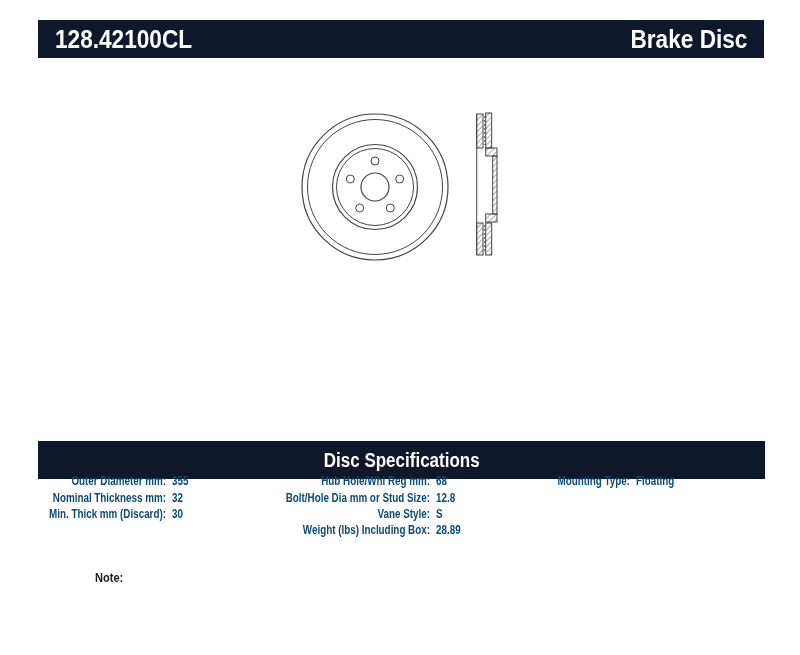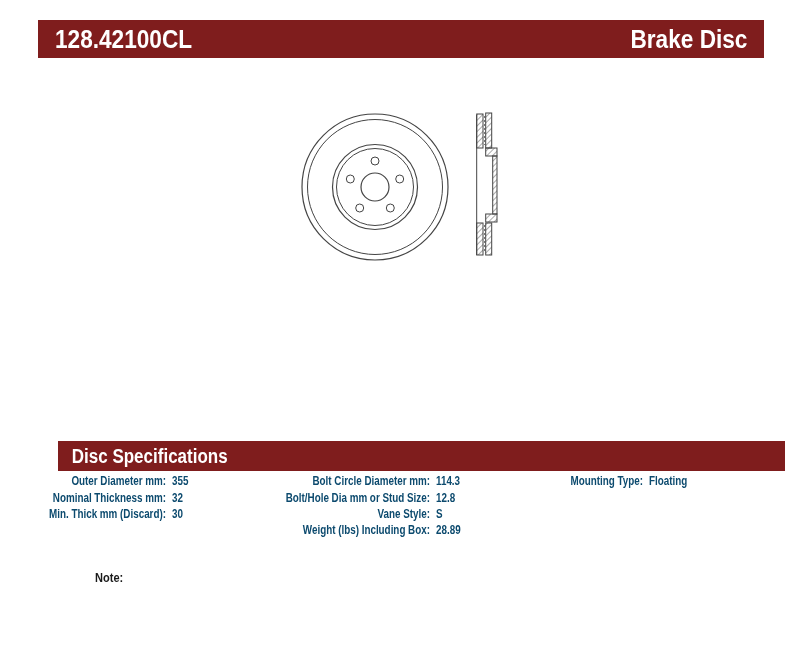--- a/index.html
+++ b/index.html
@@ -6,21 +6,21 @@
   body {
     width: 800px; height: 655px;
     background: #ffffff;
     font-family: "Liberation Sans", sans-serif;
     position: relative;
     color: #111;
     overflow: hidden;
   }
   .black-bar {
     position: absolute;
-    background: #7f1d1d;
+    background: #0f172a;
     color: #fff;
     font-weight: bold;
     box-sizing: border-box;
     display: flex;
     align-items: center;
   }
   #top-bar {
     left: 38px; top: 20px; width: 726px; height: 38px;
     justify-content: space-between;
     padding: 0 17px;
@@ -28,23 +28,23 @@
   }
   #top-bar .part-no   { transform: scaleX(0.87); transform-origin: 0 50%; white-space: nowrap; }
   #top-bar .prod-name { transform: scaleX(0.87); transform-origin: 100% 50%; white-space: nowrap; }
 
   #drawing {
     position: absolute; left: 278px; top: 98px;
     width: 244px; height: 172px;
   }
 
   #spec-bar {
-    left: 38px; top: 441px; width: 727px; height: 30px;
+    left: 38px; top: 441px; width: 727px; height: 38px;
+    justify-content: center;
     font-size: 20px;
-    margin-left: 20px;
   }
   #spec-bar .spec-title { transform: scaleX(0.85); transform-origin: 50% 50%; white-space: nowrap; }
 
   .spec-col { position: absolute; top: 473px; }
   .spec-row {
     display: flex;
     height: 16.4px;
     align-items: center;
     font-size: 12px;
     font-weight: bold;
@@ -58,21 +58,21 @@
     transform-origin: 100% 50%;
   }
   .spec-row .val {
     display: inline-block;
     margin-left: 6px;
     transform: scaleX(0.82);
     transform-origin: 0 50%;
   }
   #col-left  { left: 16px;  }  #col-left  .lbl { width: 150px; }
   #col-mid   { left: 240px; }  #col-mid   .lbl { width: 190px; }
-  #col-right { left: 483px; }  #col-right .lbl { width: 160px; }
+  #col-right { left: 470px; }  #col-right .lbl { width: 160px; }
 
   #note {
     position: absolute; left: 95px; top: 570px;
     font-size: 13px; font-weight: bold; color: #1a1a1a;
     transform: scaleX(0.85); transform-origin: 0 50%;
   }
 </style>
 </head>
 <body>
 
@@ -134,22 +134,22 @@
     <span class="val">32</span>
   </div>
   <div class="spec-row">
     <span class="lbl">Min. Thick mm (Discard):</span>
     <span class="val">30</span>
   </div>
 </div>
 
 <div id="col-mid" class="spec-col">
   <div class="spec-row">
-    <span class="lbl">Bolt Circle Diameter mm:</span>
-    <span class="val">114.3</span>
+    <span class="lbl">Hub Hole/Whl Reg mm:</span>
+    <span class="val">68</span>
   </div>
   <div class="spec-row">
     <span class="lbl">Bolt/Hole Dia mm or Stud Size:</span>
     <span class="val">12.8</span>
   </div>
   <div class="spec-row">
     <span class="lbl">Vane Style:</span>
     <span class="val">S</span>
   </div>
   <div class="spec-row">

